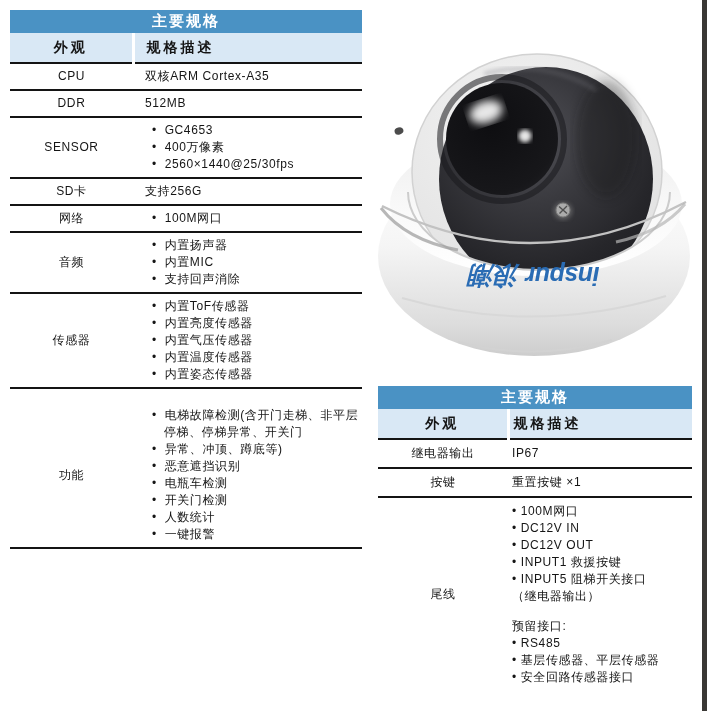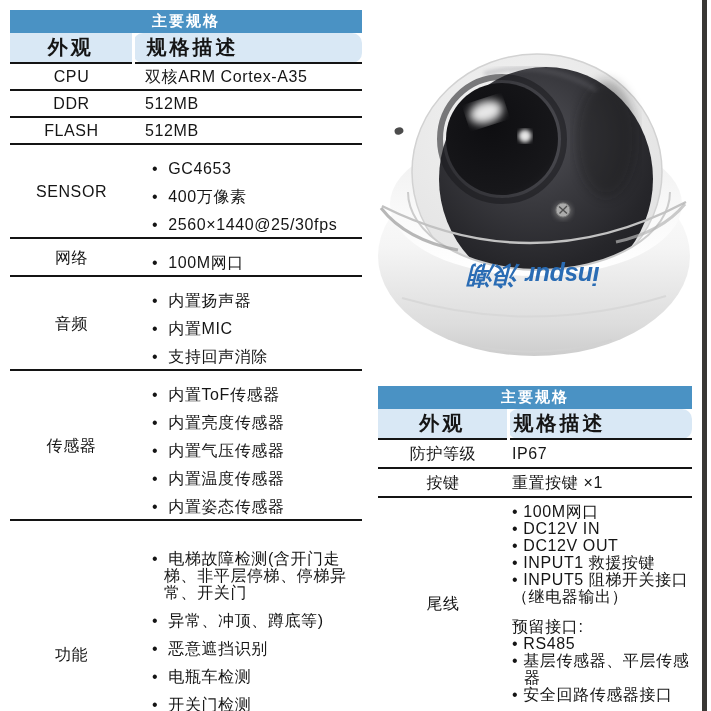--- a/index.html
+++ b/index.html
@@ -25,40 +25,40 @@
   .tbl-left col.c1{width:123px;}
   .tbl-right col.c1{width:130px;}
 
   .spec-table th.title{
     background:var(--header-blue);color:#fff;
     font-size:15px;font-weight:bold;letter-spacing:2px;
     height:23px;padding:0;text-align:center;
   }
   .spec-table tr.subhead td{
     background:var(--subheader-blue);height:30px;
-    font-size:20px;font-weight:bold;letter-spacing:3px;vertical-align:middle;margin-top:36px;
-  }
-  .spec-table tr.subhead td.c2{border-left:3px solid #fff;border-radius:10px;}
+    font-size:14px;font-weight:bold;letter-spacing:3px;vertical-align:middle;margin-top:36px;
+  }
+  .spec-table tr.subhead td.c2{border-left:3px solid #fff;}
   .spec-table tr.subhead{border-bottom:2px solid var(--line-dark);}
 
   .spec-table tbody tr{border-bottom:2px solid var(--line-dark);}
   .tbl-right tbody tr:last-child{border-bottom:none;}
   .spec-table tbody td{
     vertical-align:middle;padding:4px 0;
-    font-size:16px;line-height:17px;letter-spacing:0.6px;
+    font-size:12px;line-height:17px;letter-spacing:0.6px;
   }
   .tbl-right tbody td{padding:5px 0;}
   .spec-table td.c1{text-align:center;}
   .tbl-left td.c2{padding-left:12px;}
   .tbl-right td.c2{padding-left:4px;}
 
   .tbl-left tbody tr:last-child td{padding-top:18px;padding-bottom:4px;}
 
   .ln{min-height:17px;}
-  .tbl-left .bl{padding-left:19px;text-indent:-12px;margin-top:11px;}
+  .tbl-left .bl{padding-left:19px;text-indent:-12px;}
   .tbl-left .bl::before{content:"•\00a0\00a0";}
   .tbl-right .bl{padding-left:12px;text-indent:-12px;}
   .tbl-right .bl::before{content:"•\00a0";}
   .blank{min-height:13px;line-height:13px;font-size:9px;}
 
   
   .camera{position:absolute;left:374px;top:44px;width:318px;height:314px;margin:0;}
   .camera svg{display:block;width:100%;height:100%;}
   .logo-text{
     font-family:"Liberation Sans","DejaVu Sans",sans-serif;
@@ -95,31 +95,31 @@
               <div class="ln">双核ARM Cortex-A35</div>
             </td>
           </tr>
           <tr>
             <td class="c1">DDR</td>
             <td class="c2">
               <div class="ln">512MB</div>
             </td>
           </tr>
           <tr>
-            <td class="c1">FLASH</td>
-            <td class="c2">
-              <div class="ln">512MB</div>
-            </td>
-          </tr>
-          <tr>
             <td class="c1">SENSOR</td>
             <td class="c2">
               <div class="ln bl">GC4653</div>
               <div class="ln bl">400万像素</div>
               <div class="ln bl">2560×1440@25/30fps</div>
+            </td>
+          </tr>
+          <tr>
+            <td class="c1">SD卡</td>
+            <td class="c2">
+              <div class="ln">支持256G</div>
             </td>
           </tr>
           <tr>
             <td class="c1">网络</td>
             <td class="c2">
               <div class="ln bl">100M网口</div>
             </td>
           </tr>
           <tr>
             <td class="c1">音频</td>
@@ -165,21 +165,21 @@
         <tr>
           <th class="title" colspan="2">主要规格</th>
         </tr>
         <tr class="subhead">
           <td class="c1">外观</td>
           <td class="c2">规格描述</td>
         </tr>
       </thead>
       <tbody>
           <tr>
-            <td class="c1">防护等级</td>
+            <td class="c1">继电器输出</td>
             <td class="c2">
               <div class="ln">IP67</div>
             </td>
           </tr>
           <tr>
             <td class="c1">按键</td>
             <td class="c2">
               <div class="ln">重置按键 ×1</div>
             </td>
           </tr>

